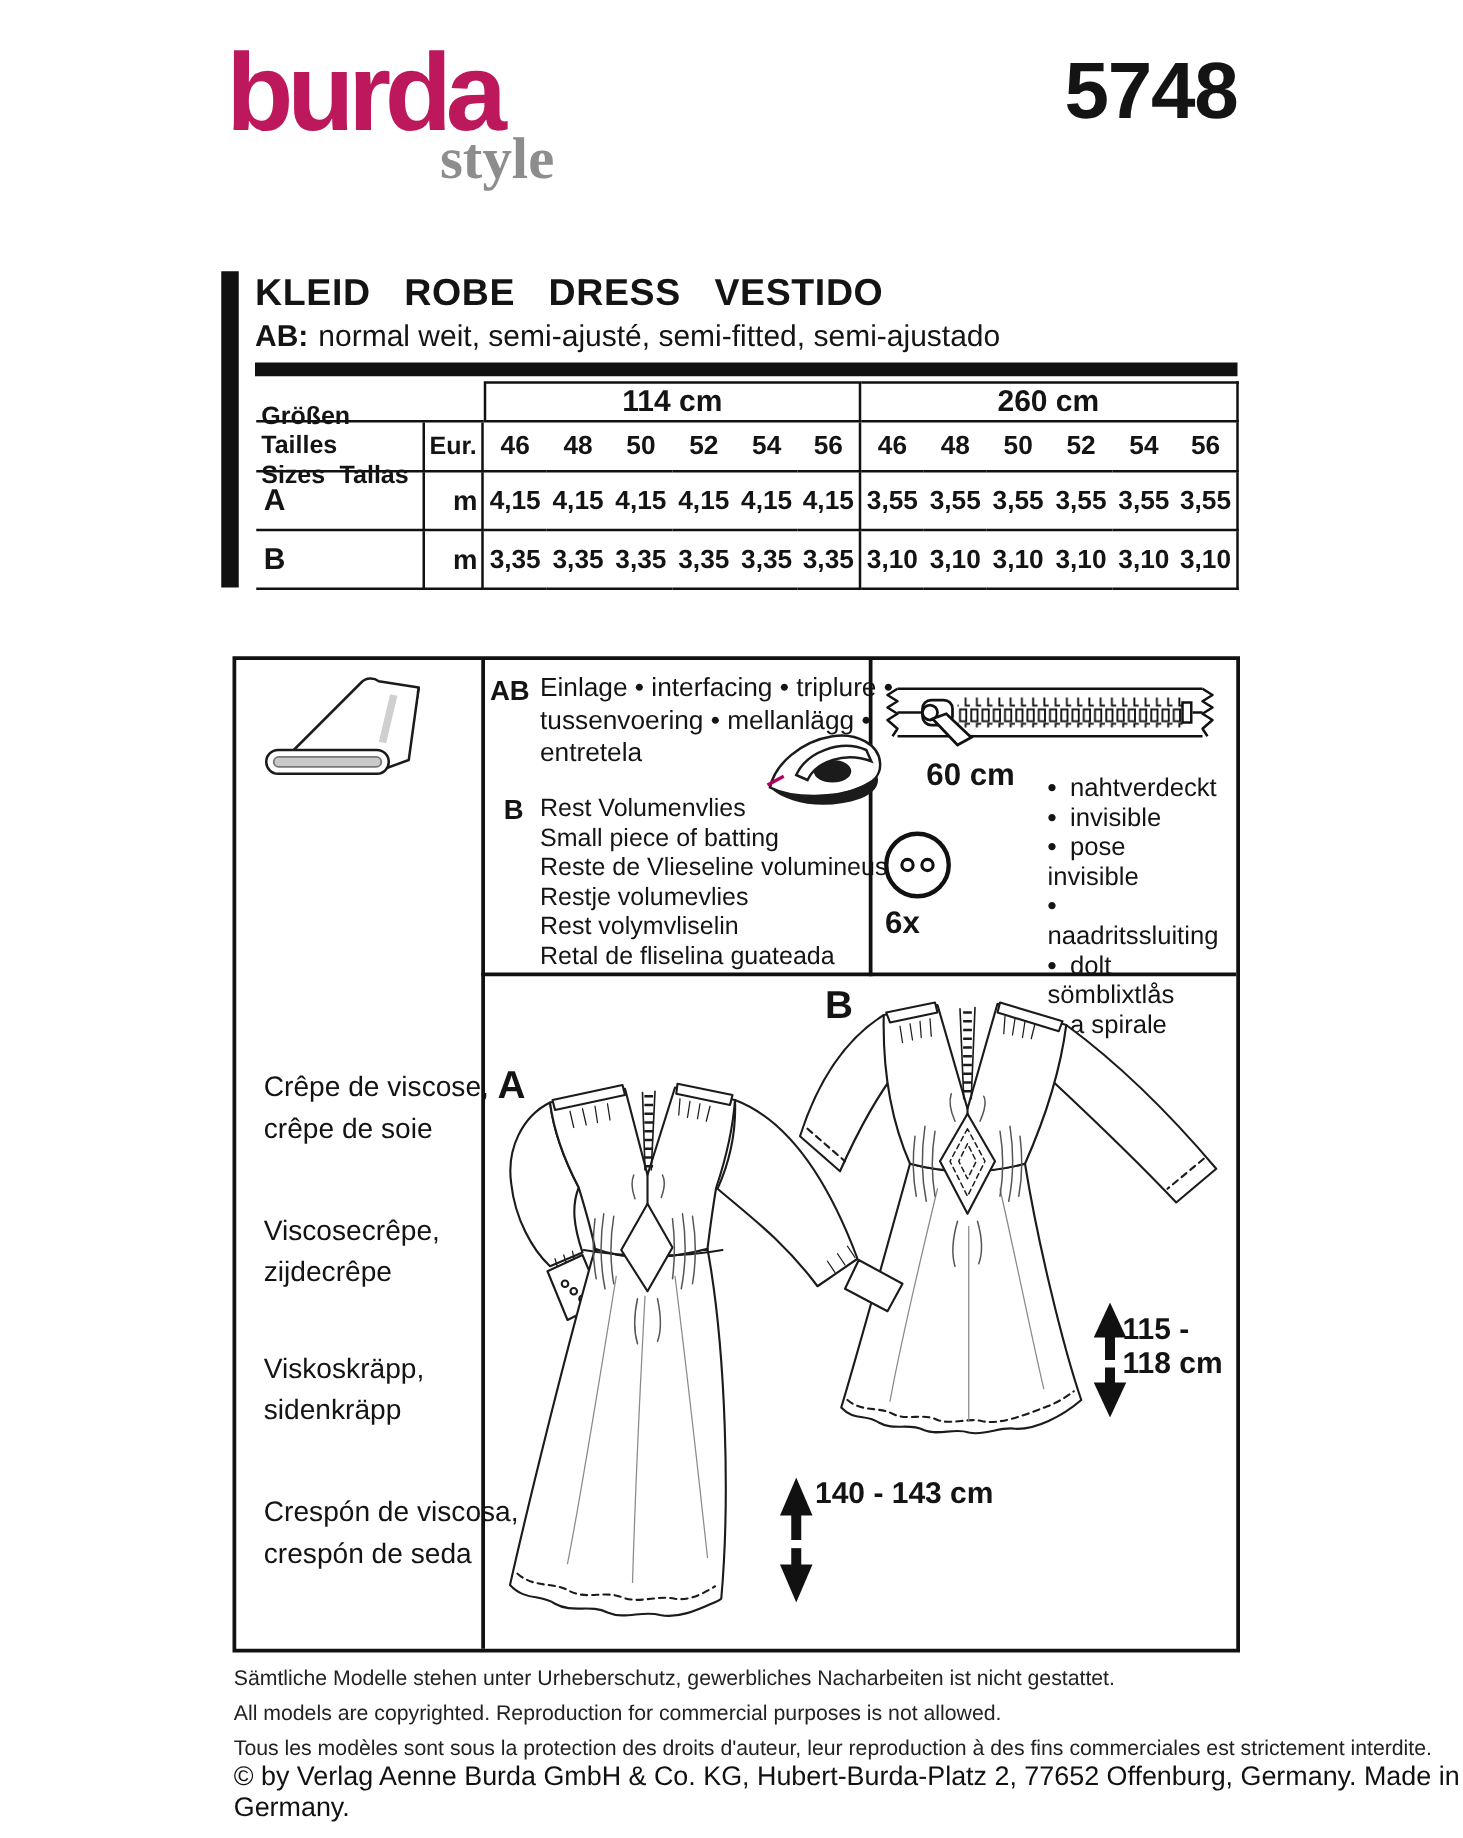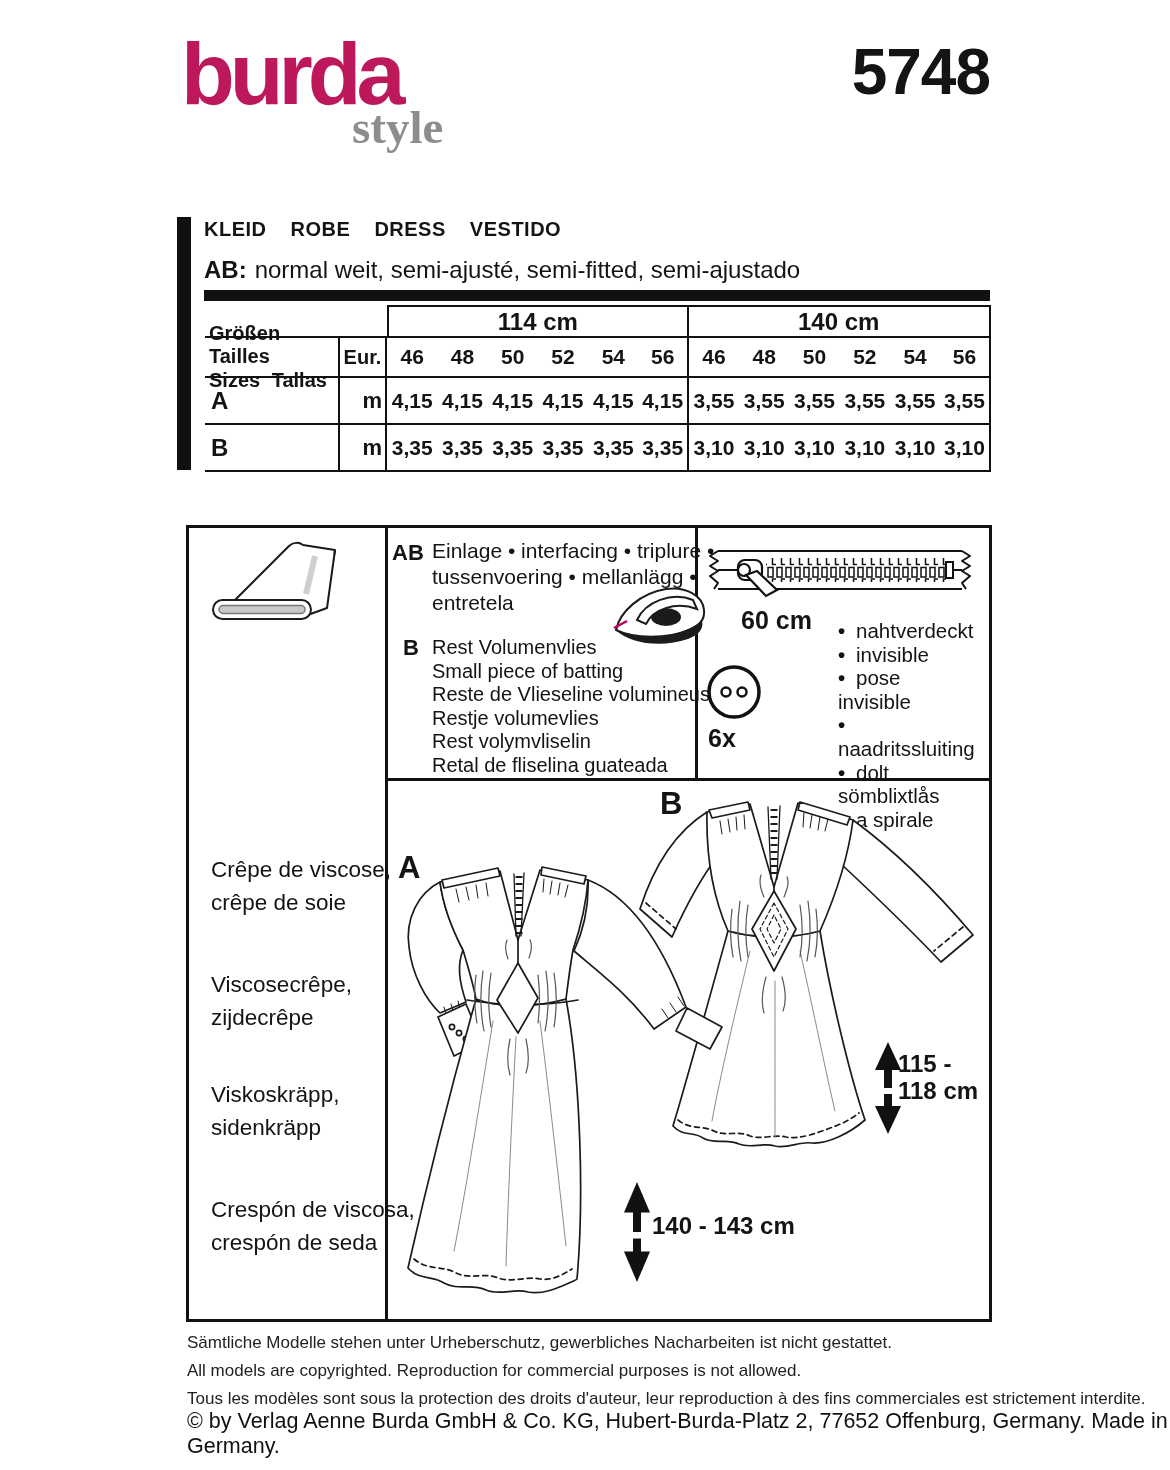--- a/index.html
+++ b/index.html
@@ -7,21 +7,21 @@
     width:1170px;height:1470px;position:relative;background:#fff;
     font-family:"Liberation Sans", sans-serif;color:#141414;
     -webkit-font-smoothing:antialiased;
   }
   .abs{position:absolute;}
   
   .logo-main{left:181px;top:30px;font-size:88px;font-weight:700;letter-spacing:-5px;color:#be185d;line-height:1;}
   .logo-sub{left:352px;top:104px;font-size:47px;font-weight:700;color:#8d8d8d;font-family:"Liberation Serif",serif;line-height:1;}
   .pattern-number{right:180px;top:40px;font-size:64px;font-weight:700;letter-spacing:-1px;line-height:1;}
   .title-bar{left:177px;top:217px;width:14px;height:253px;background:#111;}
-  .heading{left:204px;top:218px;font-size:20px;font-weight:700;word-spacing:18px;letter-spacing:.5px;}
+  .heading{left:204px;top:218px;font-size:30px;font-weight:700;word-spacing:18px;letter-spacing:.5px;}
   .subtitle{left:204px;top:256px;font-size:24px;}
   .subtitle .lbl{font-weight:700;margin-top:31px;}
   .subtitle .rest{margin-left:8px;}
   .thick-bar{left:204px;top:290px;width:786px;height:11px;background:#111;}
   
   .tbl{left:205px;top:305px;display:grid;grid-template-columns:135px 47px repeat(12,50.3px);
        grid-template-rows:33px 40px 47px 47px;font-weight:700;}
   .c{display:flex;align-items:center;justify-content:center;font-size:21px;box-sizing:border-box;}
   .bb{border-bottom:2.5px solid #111;} .br{border-right:2.5px solid #111;}
   .bl{border-left:2.5px solid #111;} .bt{border-top:2.5px solid #111;}
@@ -60,21 +60,21 @@
 <div class="abs heading">KLEID ROBE DRESS VESTIDO</div>
 <div class="abs subtitle">
   <span class="lbl">AB:</span><span class="rest">normal weit, semi-ajusté, semi-fitted, semi-ajustado</span>
 </div>
 <div class="abs thick-bar"></div>
 
 <div class="abs tbl">
 
   <div class="c bb" style="grid-column:1/3"></div>
   <div class="c bt bb bl br cmcell" style="grid-column:3/9">114 cm</div>
-  <div class="c bt bb br cmcell" style="grid-column:9/15">140 cm</div>
+  <div class="c bt bb br cmcell" style="grid-column:9/15">260 cm</div>
 
   <div class="c bb br sizehdr">
     <span>Größen Tailles</span>
     <span>Sizes Tallas</span>
   </div>
   <div class="c bb br eur">Eur.</div>
   <div class="c bb">46</div>
   <div class="c bb">48</div>
   <div class="c bb">50</div>
   <div class="c bb">52</div>
@@ -291,19 +291,19 @@
 118 cm</div>
 
   <svg class="abs" style="left:432px;top:654px;" width="32" height="100" viewBox="0 0 32 92" preserveAspectRatio="none">
     <g fill="#111">
       <path d="M 16,0 L 3,28 L 29,28 Z"></path>
         <rect x="12" y="26" width="8" height="20"></rect>
       <rect x="12" y="52" width="8" height="14"></rect>
         <path d="M 16,92 L 3,64 L 29,64 Z"></path>
     </g>
   </svg>
-  <div class="abs measure-lbl" style="left:463px;top:684px;">140 - 143 cm</div>
+  <div class="abs measure-lbl" style="left:463px;top:653px;">140 - 143 cm</div>
 </div>
 
 <div class="abs foot" style="top:1333px;">Sämtliche Modelle stehen unter Urheberschutz, gewerbliches Nacharbeiten ist nicht gestattet.</div>
 <div class="abs foot" style="top:1361px;">All models are copyrighted. Reproduction for commercial purposes is not allowed.</div>
 <div class="abs foot" style="top:1389px;">Tous les modèles sont sous la protection des droits d'auteur, leur reproduction à des fins commerciales est strictement interdite.</div>
 <div class="abs foot-copy">© by Verlag Aenne Burda GmbH &amp; Co. KG, Hubert-Burda-Platz 2, 77652 Offenburg, Germany. Made in Germany.</div>
 
 </body></html>

